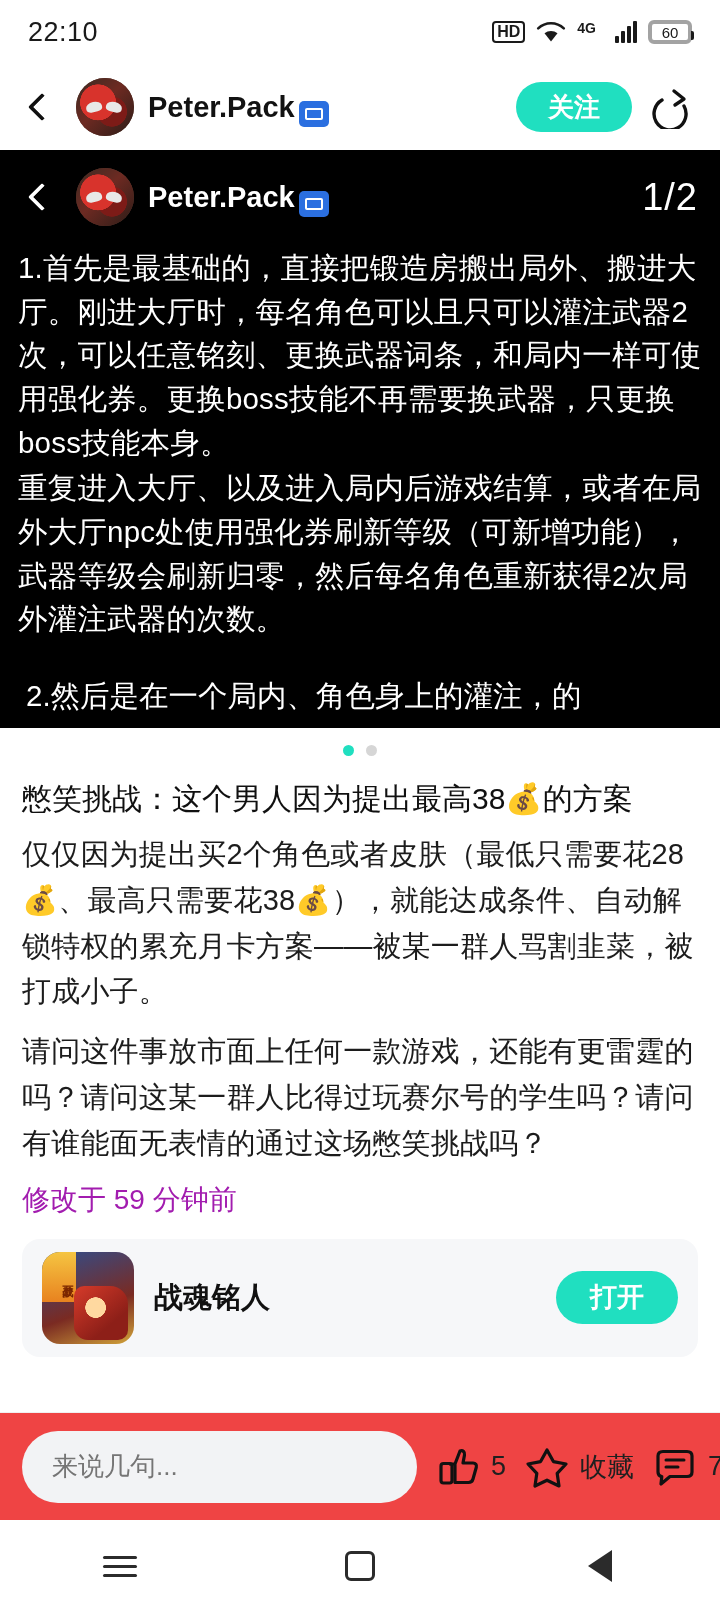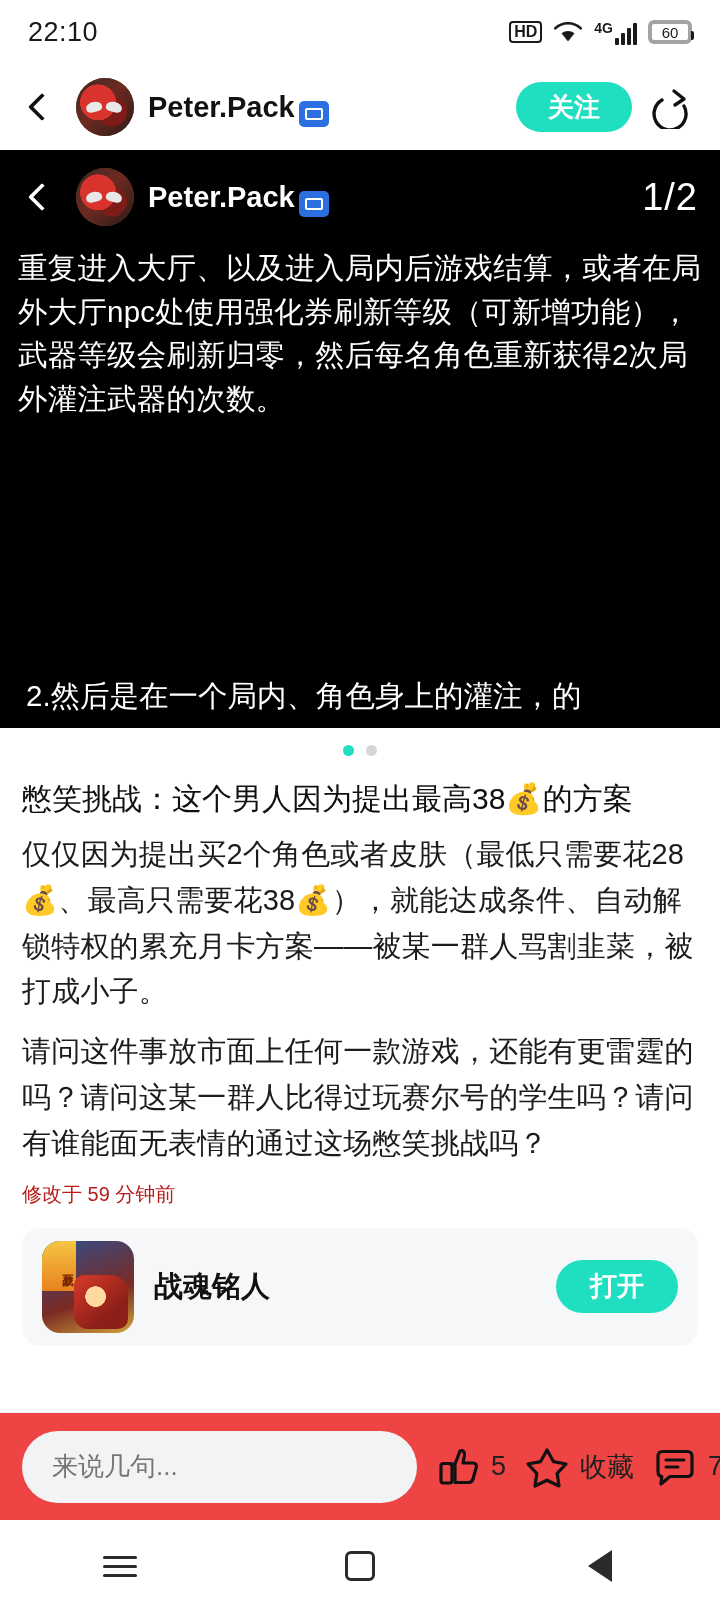--- a/index.html
+++ b/index.html
@@ -37,22 +37,22 @@
     font-weight: 700;
     border: 2px solid #1a1a1a;
     border-radius: 4px;
     padding: 0px 3px;
     line-height: 18px;
     color: #1a1a1a;
   }
   .wifi-icon { display: block; }
   .net-4g {
     display: flex;
-    align-items: flex-end;
-    gap: 2px;
+    align-items: center;
+    gap: 19px;
   }
   .net-4g .lbl {
     font-size: 14px;
     font-weight: 700;
     color: #1a1a1a;
     margin-bottom: 9px;
   }
   .bars { display: flex; align-items: flex-end; gap: 2px; height: 22px; }
   .bars i { width: 4px; background: #1a1a1a; display: block; border-radius: 1px; }
   .bars i:nth-child(1){ height: 7px; }
@@ -229,22 +229,22 @@
     margin-bottom: 12px;
   }
   .post-para {
     font-size: 29px;
     color: #1c1c1c;
     line-height: 1.58;
     margin-bottom: 14px;
     letter-spacing: .2px;
   }
   .post-meta {
-    font-size: 20px;
-    color: #b91c1c;
+    font-size: 28px;
+    color: #a21caf;
     margin-top: 6px;
     margin-bottom: 20px;
   }
 
   
   .game-card {
     margin: 0 22px;
     background: #f6f7f9;
     border-radius: 18px;
     padding: 18px 20px;
@@ -418,20 +418,21 @@
       <span class="a-eye a-eye2"></span>
     </div>
     <div class="bc-name">
       <span>Peter.Pack</span><span class="badge-pc">
           <span class="scr"></span>
         </span>
     </div>
     <div class="bc-count">1/2</div>
   </div>
   <div class="bc-body">
+    <p>1.首先是最基础的，直接把锻造房搬出局外、搬进大厅。刚进大厅时，每名角色可以且只可以灌注武器2次，可以任意铭刻、更换武器词条，和局内一样可使用强化券。更换boss技能不再需要换武器，只更换boss技能本身。</p>
     <p>重复进入大厅、以及进入局内后游戏结算，或者在局外大厅npc处使用强化券刷新等级（可新增功能），武器等级会刷新归零，然后每名角色重新获得2次局外灌注武器的次数。</p>
   </div>
   <div class="bc-fade">2.然后是在一个局内、角色身上的灌注，的</div>
 </div>
 
 <div class="dots">
   <i class="on"></i>
   <i></i>
 </div>
 

